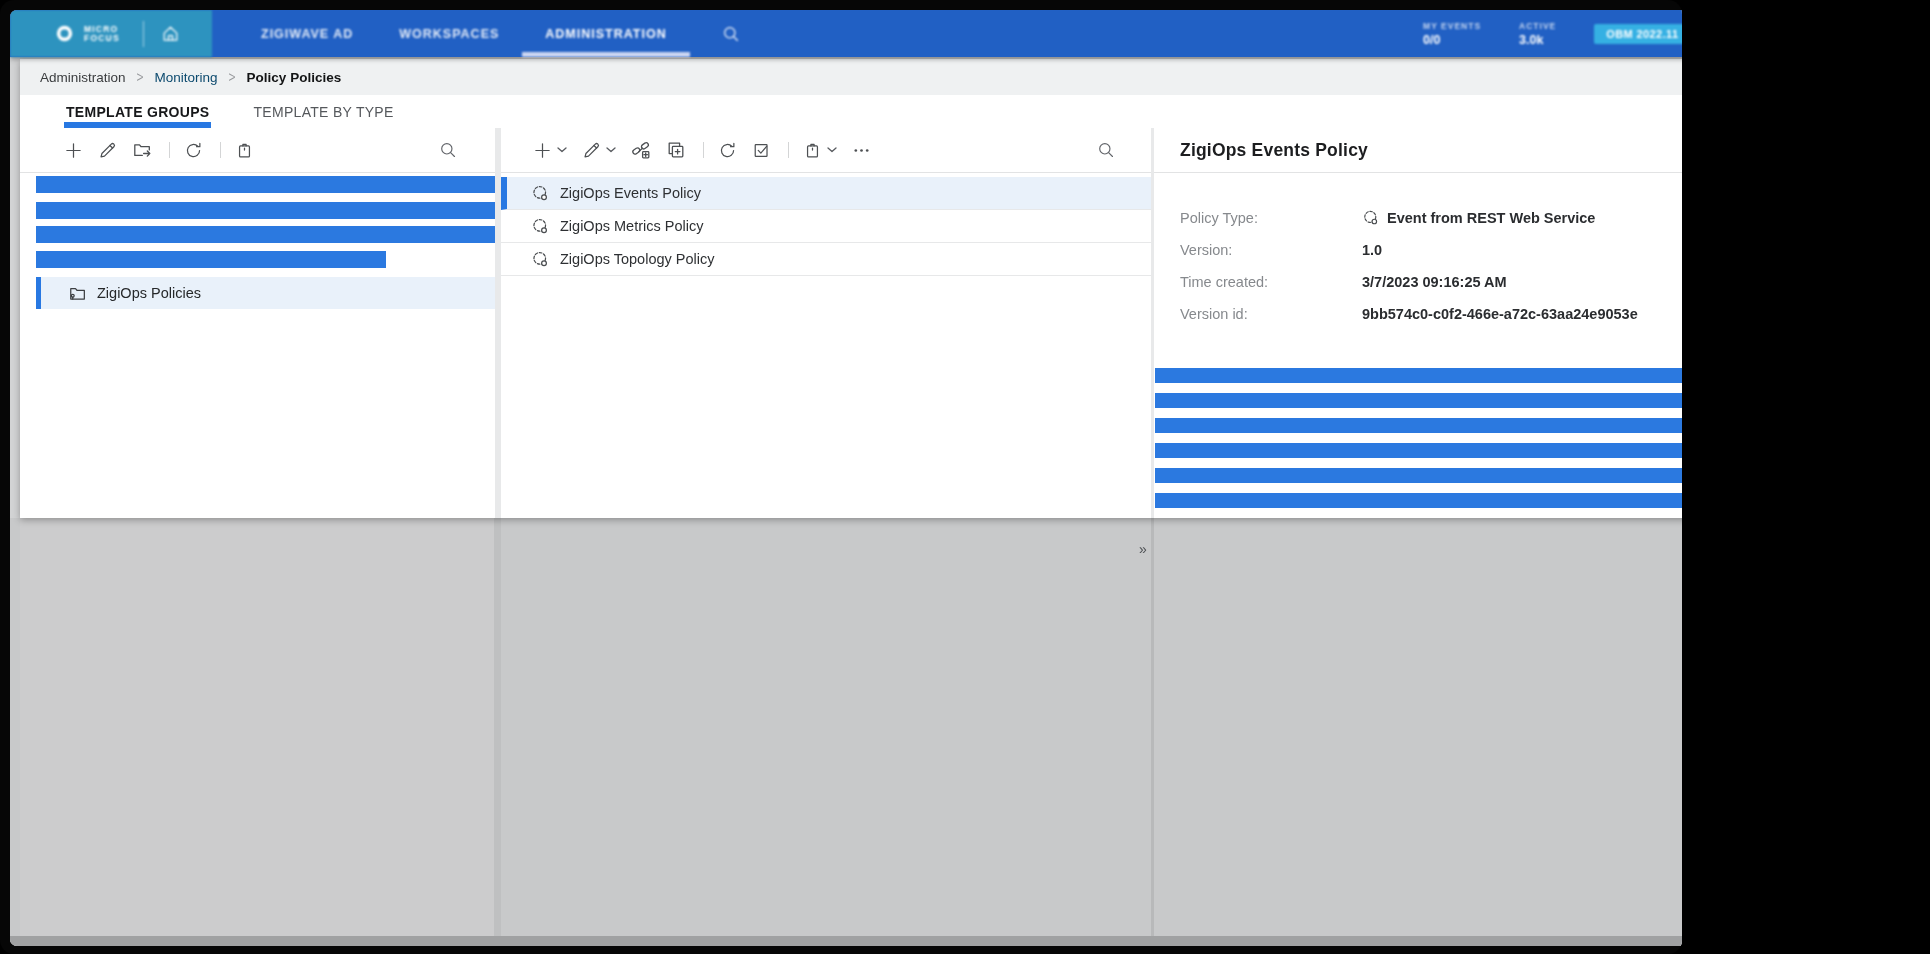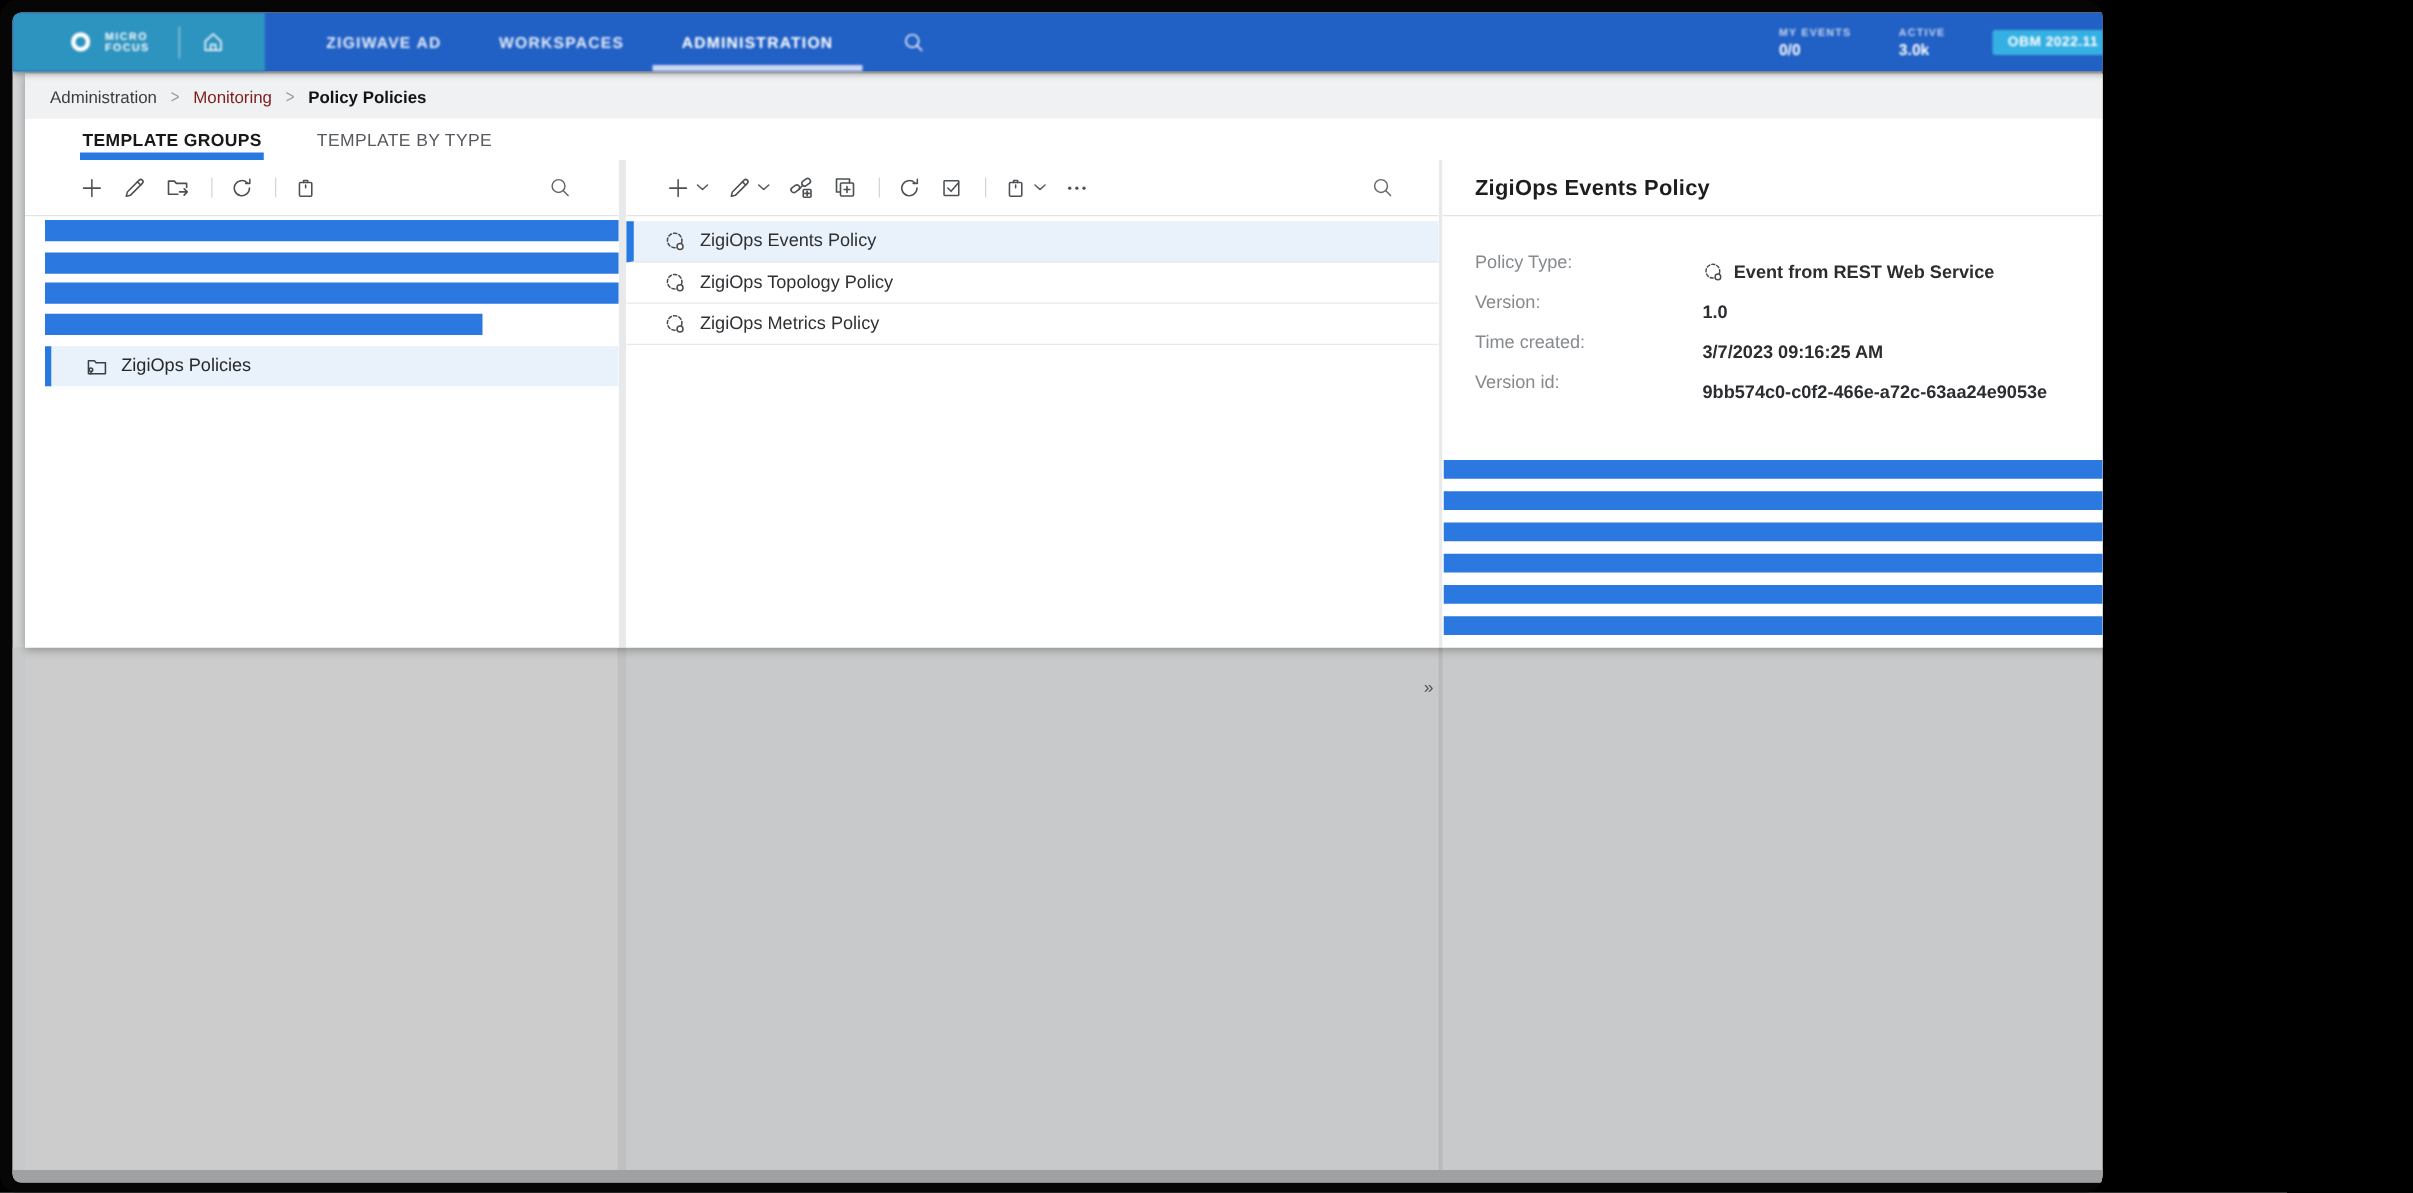--- a/index.html
+++ b/index.html
@@ -22,21 +22,21 @@
   .stat .lbl{font-size:8.5px;letter-spacing:1px;color:rgba(255,255,255,.72);font-weight:600;}
   .stat .val{font-size:12.5px;font-weight:bold;color:#fff;}
   .ver-badge{background:#35b0e3;color:#fff;font-size:11px;font-weight:bold;letter-spacing:.4px;padding:4px 12px;border-radius:2px;}
   .user{display:flex;align-items:center;gap:7px;font-size:12.5px;font-weight:600;color:#fff;}
   .help{display:flex;align-items:center;color:#fff;}
 
   
   .card{position:absolute;left:10px;top:49px;width:1890px;height:459px;background:#fff;box-shadow:0 2px 7px rgba(0,0,0,.30);z-index:3;}
   .crumb-strip{height:36px;background:#eff1f2;display:flex;align-items:center;padding-left:20px;box-sizing:border-box;}
   .crumb{font-size:13.5px;color:#3a3c3e;cursor:pointer;}
-  .crumb.gray{color:#7f1d1d;}
+  .crumb.gray{color:#0c4a6e;}
   .crumb.current{color:#131415;font-weight:bold;cursor:default;}
   .crumb-sep{color:#97999c;font-size:12px;margin:0 11px;transform:scaleY(1.25);display:inline-block;}
 
   .tabs-row{position:relative;height:33px;background:#fff;display:flex;align-items:center;box-sizing:border-box;margin-left:44px;}
   .tab{position:relative;height:100%;display:flex;align-items:center;padding:0 2px;margin-right:40px;font-size:14px;letter-spacing:.3px;color:#55585c;cursor:pointer;}
   .tab.active{color:#17181a;font-weight:bold;}
   .tab.active::after{content:"";position:absolute;left:0;right:0;bottom:0;height:6px;background:#2878e2;}
   .tabs-icons{margin-left:auto;display:flex;align-items:center;gap:14px;padding-right:26px;color:#5a5d61;}
 
   .panels{position:absolute;left:0;top:69px;bottom:0;width:100%;display:flex;}
@@ -67,21 +67,21 @@
   
   .tpl-list{margin-top:4px;}
   .tpl-row{height:33px;border-bottom:1px solid #e7e8e9;display:flex;align-items:center;padding-left:30px;gap:10px;font-size:14.5px;color:#2e3033;cursor:pointer;box-sizing:border-box;}
   .tpl-row.selected{background:#e9f1fa;border-left:6px solid #2878e2;padding-left:24px;}
   .tpl-row .ic{color:#4a4d50;}
 
   
   .detail-header{height:45px;border-bottom:1px solid #e2e3e4;display:flex;align-items:center;padding-left:26px;box-sizing:border-box;}
   .detail-title{font-size:17.5px;font-weight:bold;color:#1c1d1f;letter-spacing:.2px;}
   .fields{margin-top:29px;padding-left:26px;}
-  .field-row{height:32px;display:flex;font-size:14.5px;}
+  .field-row{height:32px;display:flex;align-items:center;font-size:14.5px;}
   .field-label{width:182px;color:#86898d;flex:none;}
   .field-value{color:#2b2d30;display:flex;align-items:center;gap:7px;font-weight:bold;}
   .field-value .ic{color:#4a4d50;}
   .detail-bars{position:absolute;left:1px;top:240px;right:9px;}
   .dbar{height:15px;background:#2b79e0;margin-bottom:10px;}
   .dbar.short{width:560px;}
 
   
   .overlay{position:absolute;left:0;top:508px;width:100%;bottom:0;background:#c8c9ca;z-index:2;}
   .ov-col-left{position:absolute;left:10px;top:0;width:474px;bottom:10px;background:#cccccd;}
@@ -372,27 +372,27 @@
             <div class="tpl-row selected">
               <svg class="ic" width="19" height="19">
                   <use href="#sym-policy"></use>
                 </svg>
               <span>ZigiOps Events Policy</span>
             </div>
             <div class="tpl-row">
               <svg class="ic" width="19" height="19">
                   <use href="#sym-policy"></use>
                 </svg>
+              <span>ZigiOps Metrics Policy</span>
+            </div>
+            <div class="tpl-row">
+              <svg class="ic" width="19" height="19">
+                  <use href="#sym-policy"></use>
+                </svg>
               <span>ZigiOps Topology Policy</span>
-            </div>
-            <div class="tpl-row">
-              <svg class="ic" width="19" height="19">
-                  <use href="#sym-policy"></use>
-                </svg>
-              <span>ZigiOps Metrics Policy</span>
             </div>
           </div>
         </div>
 
         <div class="vdiv2"></div>
 
         <div class="panel panel-right">
           <div class="detail-header">
             <span class="detail-title">ZigiOps Events Policy</span>
           </div>

